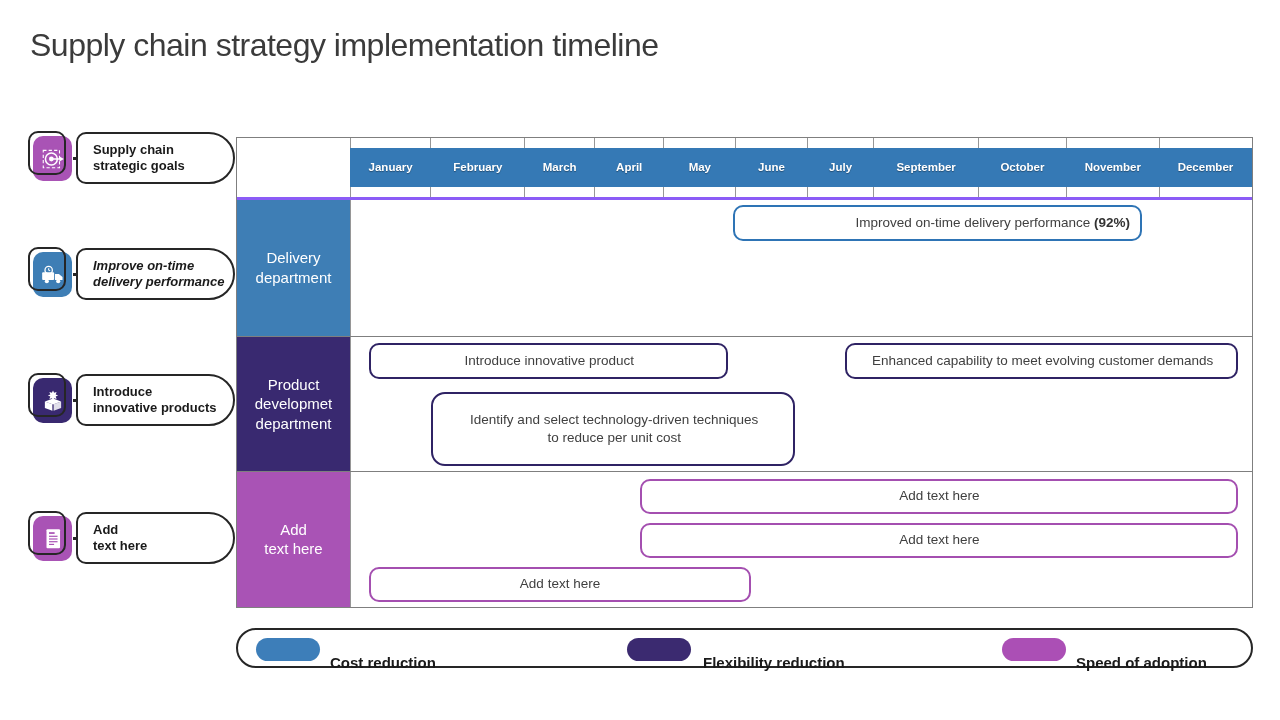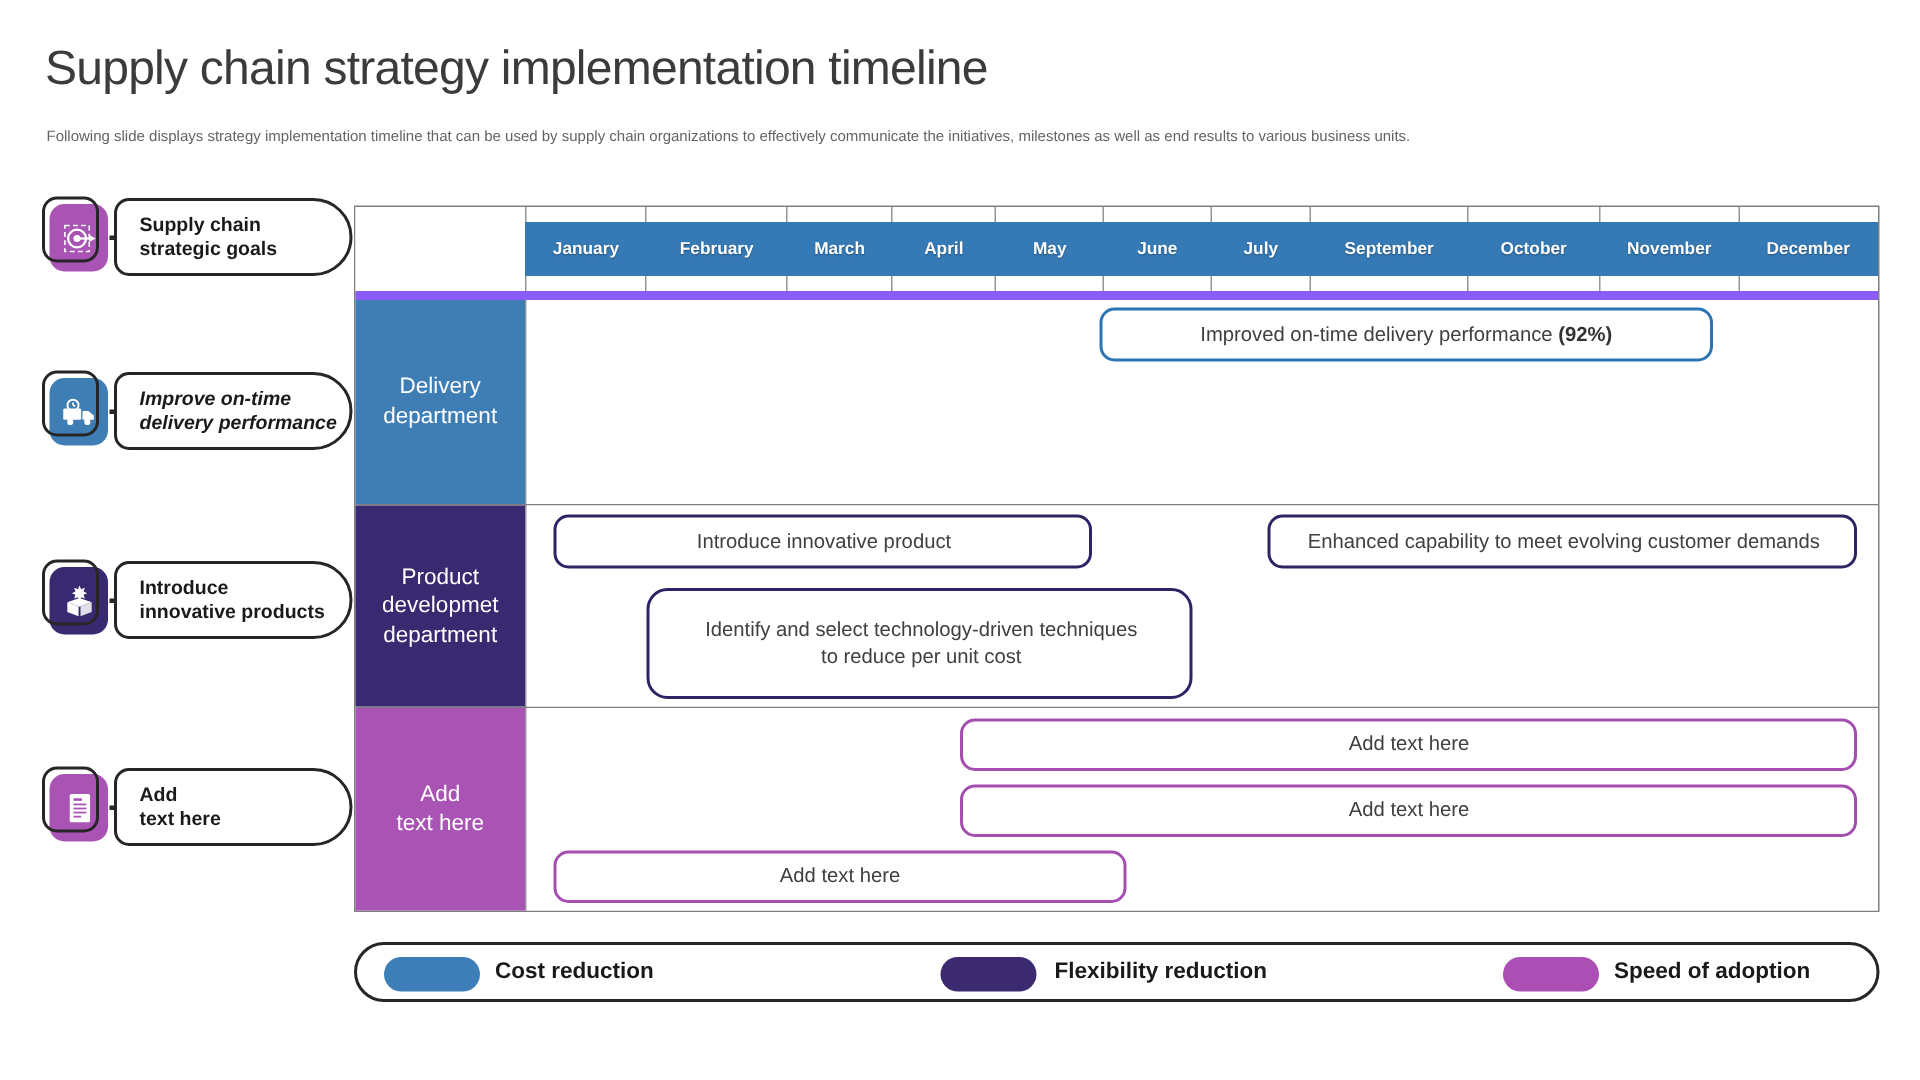--- a/index.html
+++ b/index.html
@@ -16,21 +16,21 @@
   .icon-fill svg { width: 26px; height: 26px; }
   .connector { position: absolute; left: 45px; top: 26px; width: 34px; height: 2.5px; background: #262626; }
   .pill { position: absolute; left: 48px; top: 1px; width: 159px; height: 52px; border: 2px solid #262626; border-radius: 10px 26px 26px 10px; background: #fff; display: flex; align-items: center; padding-left: 15px; font-size: 13px; font-weight: bold; color: #1a1a1a; white-space: pre-line; line-height: 1.25; z-index: 3; }
 
   .c-blue-bg { background: #3E7EB5; }
   .c-purple-bg { background: #392970; }
   .c-magenta-bg { background: #A953B5; }
 
   
   .tl-table { position: absolute; left: 236px; top: 137px; width: 1017px; height: 471px; border: 1.5px solid #7f7f7f; display: flex; flex-direction: column; background: #fff; }
-  .hdr-row { display: flex; height: 62px; border-bottom: 6px solid #8b5cf6; }
+  .hdr-row { display: flex; height: 62px; border-bottom: 3px solid #8b5cf6; }
   .hdr-dept { width: 114px; border-right: 1px solid #969696; background: #fff; }
   .hdr-months { flex: 1; display: flex; }
   .mcell { position: relative; flex-basis: 0; border-right: 1px solid #969696; }
   .mcell:last-child { border-right: none; }
   .mband { position: absolute; left: -1px; right: -1px; top: 10px; bottom: 10px; background: #3579B5; display: flex; align-items: center; justify-content: center; color: #fff; font-weight: bold; font-size: 11.5px; text-shadow: 0 1px 1px rgba(0,0,0,0.35); }
   .mcell:last-child .mband { right: 0; }
 
   .brow { display: flex; border-bottom: 1px solid #7f7f7f; }
   .brow:last-child { border-bottom: none; }
   .dept { width: 114px; border-right: 1px solid #969696; color: #fff; display: flex; align-items: center; justify-content: center; text-align: center; font-size: 15px; white-space: pre-line; line-height: 1.3; }
@@ -39,31 +39,30 @@
   .bar { position: absolute; background: #fff; border: 2px solid; border-radius: 10px; display: flex; align-items: center; justify-content: center; padding: 0 10px; }
   .bar-text { font-size: 13.5px; color: #404040; text-align: center; white-space: pre-line; line-height: 1.35; }
   .bar-text b { color: #333; }
   .bd-blue { border-color: #2E74B5; }
   .bd-purple { border-color: #2F2364; padding-left: 12px; }
   .bd-magenta { border-color: #A44FB0; }
 
   
   .legend { position: absolute; left: 236px; top: 628px; width: 1017px; height: 40px; border: 2px solid #262626; border-radius: 20px; background: #fff; }
   .leg-pill { position: absolute; top: 8px; width: 64px; height: 23px; border-radius: 12px; }
-  .leg-label { position: absolute; top: 9px; font-size: 15px; font-weight: bold; color: #1a1a1a; }
+  .leg-label { position: absolute; top: 24px; font-size: 15px; font-weight: bold; color: #1a1a1a; }
 
   .footer { position: absolute; left: 0; top: 703px; width: 1280px; text-align: center; font-size: 11px; color: #595959; }
 </style>
 </head>
 <body>
 
 <div class="slide">
 
   <div class="title">Supply chain strategy implementation timeline</div>
-  <div class="subtitle">Following slide displays strategy implementation  timeline  that can be used by supply chain organizations to effectively communicate the initiatives,  milestones as  well as end results to various business units.</div>
 
   <div class="side-item" style="top:131px;">
     <div class="connector"></div>
     <div class="icon-outline"></div>
     <div class="icon-fill c-magenta-bg">
       <svg viewBox="0 0 24 24">
         <rect x="3" y="4" width="15" height="16" fill="none" stroke="#fff" stroke-width="1" stroke-dasharray="3 2"></rect>
         <circle cx="10.5" cy="12" r="5.5" fill="none" stroke="#fff" stroke-width="1.4"></circle>
         <circle cx="10.5" cy="12" r="2.2" fill="#fff"></circle>
         <line x1="10.5" y1="12" x2="20" y2="12" stroke="#fff" stroke-width="1.4"></line>
@@ -162,21 +161,21 @@
         <div class="mcell" style="flex-grow:86">
             <div class="mband">December</div>
           </div>
       </div>
     </div>
 
     <div class="brow" style="height:138px;">
       <div class="dept c-blue-bg">Delivery
 department</div>
       <div class="rowbody">
-        <div class="bar bd-blue" style="left:42.4%; width:45.4%; top:5px; height:36px;">
+        <div class="bar bd-blue" style="left:42.4%; width:45.4%; top:5px; height:36px;justify-content:flex-end;">
           <span class="bar-text"><span>Improved on-time delivery performance </span><b>(92%)</b></span>
         </div>
       </div>
     </div>
 
     <div class="brow" style="height:135px;">
       <div class="dept c-purple-bg">Product
 developmet
 department</div>
       <div class="rowbody">

